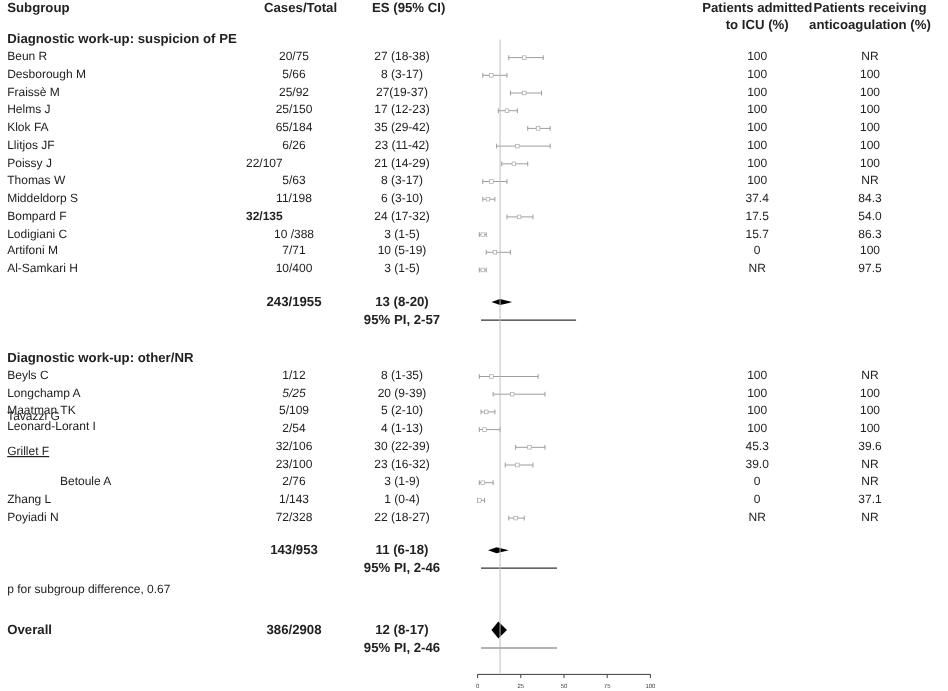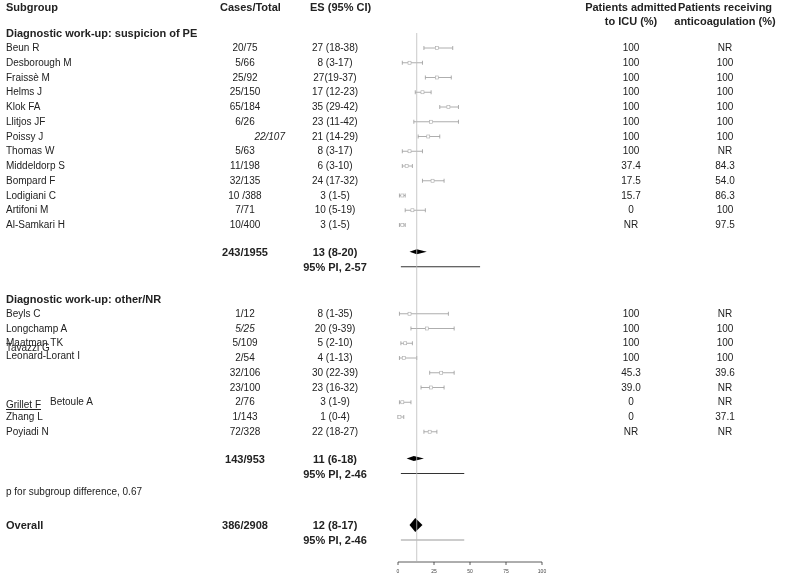--- a/index.html
+++ b/index.html
@@ -49,36 +49,36 @@
       <div class="t " style="left: 205px; top: 101px; width: 80px; text-align: center;">65/184</div>
       <div class="t " style="left: 295px; top: 101px; width: 80px; text-align: center;">35 (29-42)</div>
       <div class="t " style="left: 591px; top: 101px; width: 80px; text-align: center;">100</div>
       <div class="t " style="left: 685px; top: 101px; width: 80px; text-align: center;">100</div>
       <div class="t " style="left: 6px; top: 115.75px;">Llitjos JF</div>
       <div class="t " style="left: 205px; top: 115.75px; width: 80px; text-align: center;">6/26</div>
       <div class="t " style="left: 295px; top: 115.75px; width: 80px; text-align: center;">23 (11-42)</div>
       <div class="t " style="left: 591px; top: 115.75px; width: 80px; text-align: center;">100</div>
       <div class="t " style="left: 685px; top: 115.75px; width: 80px; text-align: center;">100</div>
       <div class="t " style="left: 6px; top: 130.5px;">Poissy J</div>
-      <div class="t " style="left: 205px; top: 130.5px; width: 80px; text-align: right; font-style: italic;">22/107</div>
+      <div class="t " style="left: 205px; top: 130.5px; width: 80px; text-align: left;">22/107</div>
       <div class="t " style="left: 295px; top: 130.5px; width: 80px; text-align: center;">21 (14-29)</div>
       <div class="t " style="left: 591px; top: 130.5px; width: 80px; text-align: center;">100</div>
       <div class="t " style="left: 685px; top: 130.5px; width: 80px; text-align: center;">100</div>
       <div class="t " style="left: 6px; top: 145.25px;">Thomas W</div>
       <div class="t " style="left: 205px; top: 145.25px; width: 80px; text-align: center;">5/63</div>
       <div class="t " style="left: 295px; top: 145.25px; width: 80px; text-align: center;">8 (3-17)</div>
       <div class="t " style="left: 591px; top: 145.25px; width: 80px; text-align: center;">100</div>
       <div class="t " style="left: 685px; top: 145.25px; width: 80px; text-align: center;">NR</div>
       <div class="t " style="left: 6px; top: 160px;">Middeldorp S</div>
       <div class="t " style="left: 205px; top: 160px; width: 80px; text-align: center;">11/198</div>
       <div class="t " style="left: 295px; top: 160px; width: 80px; text-align: center;">6 (3-10)</div>
       <div class="t " style="left: 591px; top: 160px; width: 80px; text-align: center;">37.4</div>
       <div class="t " style="left: 685px; top: 160px; width: 80px; text-align: center;">84.3</div>
       <div class="t " style="left: 6px; top: 174.75px;">Bompard F</div>
-      <div class="t " style="left: 205px; top: 174.75px; width: 80px; text-align: center;">32/135</div>
+      <div class="t " style="left: 205px; top: 174.75px; width: 80px;  font-weight: bold;">32/135</div>
       <div class="t " style="left: 295px; top: 174.75px; width: 80px; text-align: center;">24 (17-32)</div>
       <div class="t " style="left: 591px; top: 174.75px; width: 80px; text-align: center;">17.5</div>
       <div class="t " style="left: 685px; top: 174.75px; width: 80px; text-align: center;">54.0</div>
       <div class="t " style="left: 6px; top: 189.5px;">Lodigiani C</div>
       <div class="t " style="left: 205px; top: 189.5px; width: 80px; text-align: center;">10 /388</div>
       <div class="t " style="left: 295px; top: 189.5px; width: 80px; text-align: center;">3 (1-5)</div>
       <div class="t " style="left: 591px; top: 189.5px; width: 80px; text-align: center;">15.7</div>
       <div class="t " style="left: 685px; top: 189.5px; width: 80px; text-align: center;">86.3</div>
       <div class="t " style="left: 6px; top: 204.25px;">Artifoni M</div>
       <div class="t " style="left: 205px; top: 204.25px; width: 80px; text-align: center;">7/71</div>
@@ -112,21 +112,21 @@
       <div class="t " style="left: 6px; top: 342px;">Tavazzi G</div>
       <div class="t " style="left: 205px; top: 352px; width: 80px; text-align: center;">2/54</div>
       <div class="t " style="left: 295px; top: 352px; width: 80px; text-align: center;">4 (1-13)</div>
       <div class="t " style="left: 591px; top: 352px; width: 80px; text-align: center;">100</div>
       <div class="t " style="left: 685px; top: 352px; width: 80px; text-align: center;">100</div>
       <div class="t " style="left: 6px; top: 350px;">Leonard-Lorant I</div>
       <div class="t " style="left: 205px; top: 366.75px; width: 80px; text-align: center;">32/106</div>
       <div class="t " style="left: 295px; top: 366.75px; width: 80px; text-align: center;">30 (22-39)</div>
       <div class="t " style="left: 591px; top: 366.75px; width: 80px; text-align: center;">45.3</div>
       <div class="t " style="left: 685px; top: 366.75px; width: 80px; text-align: center;">39.6</div>
-      <div class="t " style="left: 6px; top: 399px; text-decoration: underline;">Grillet F</div>
+      <div class="t " style="left: 6px; top: 371px; text-decoration: underline;">Grillet F</div>
       <div class="t " style="left: 205px; top: 381.5px; width: 80px; text-align: center;">23/100</div>
       <div class="t " style="left: 295px; top: 381.5px; width: 80px; text-align: center;">23 (16-32)</div>
       <div class="t " style="left: 591px; top: 381.5px; width: 80px; text-align: center;">39.0</div>
       <div class="t " style="left: 685px; top: 381.5px; width: 80px; text-align: center;">NR</div>
       <div class="t " style="left: 6px; top: 396.25px; margin-left: 44px;">Betoule A</div>
       <div class="t " style="left: 205px; top: 396.25px; width: 80px; text-align: center;">2/76</div>
       <div class="t " style="left: 295px; top: 396.25px; width: 80px; text-align: center;">3 (1-9)</div>
       <div class="t " style="left: 591px; top: 396.25px; width: 80px; text-align: center;">0</div>
       <div class="t " style="left: 685px; top: 396.25px; width: 80px; text-align: center;">NR</div>
       <div class="t " style="left: 6px; top: 411px;">Zhang L</div>

